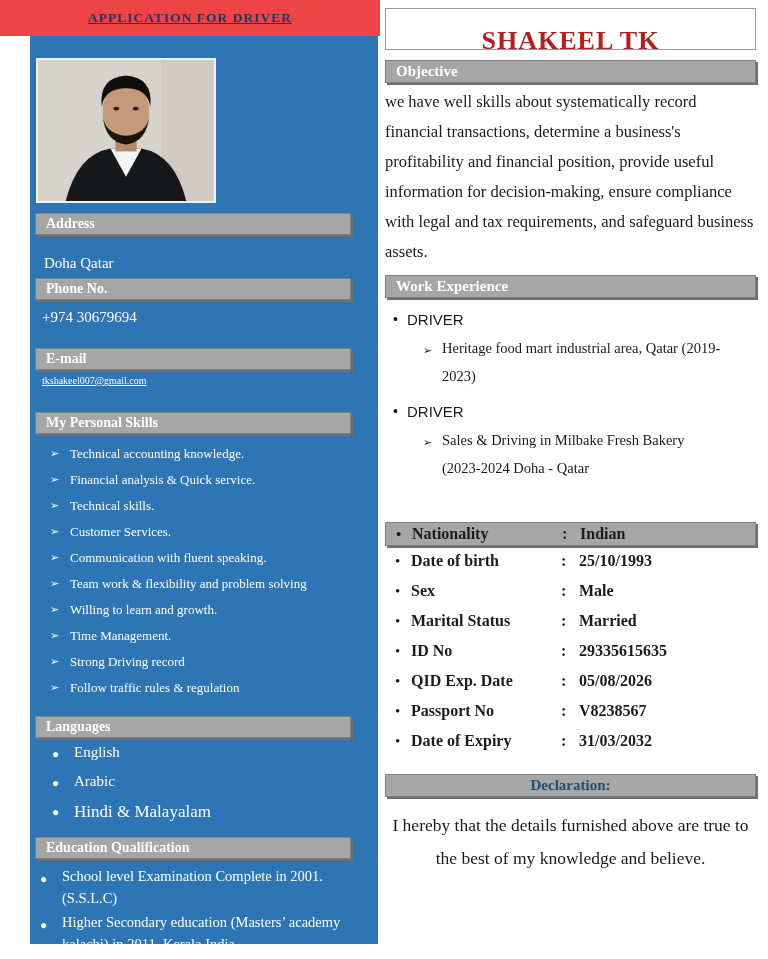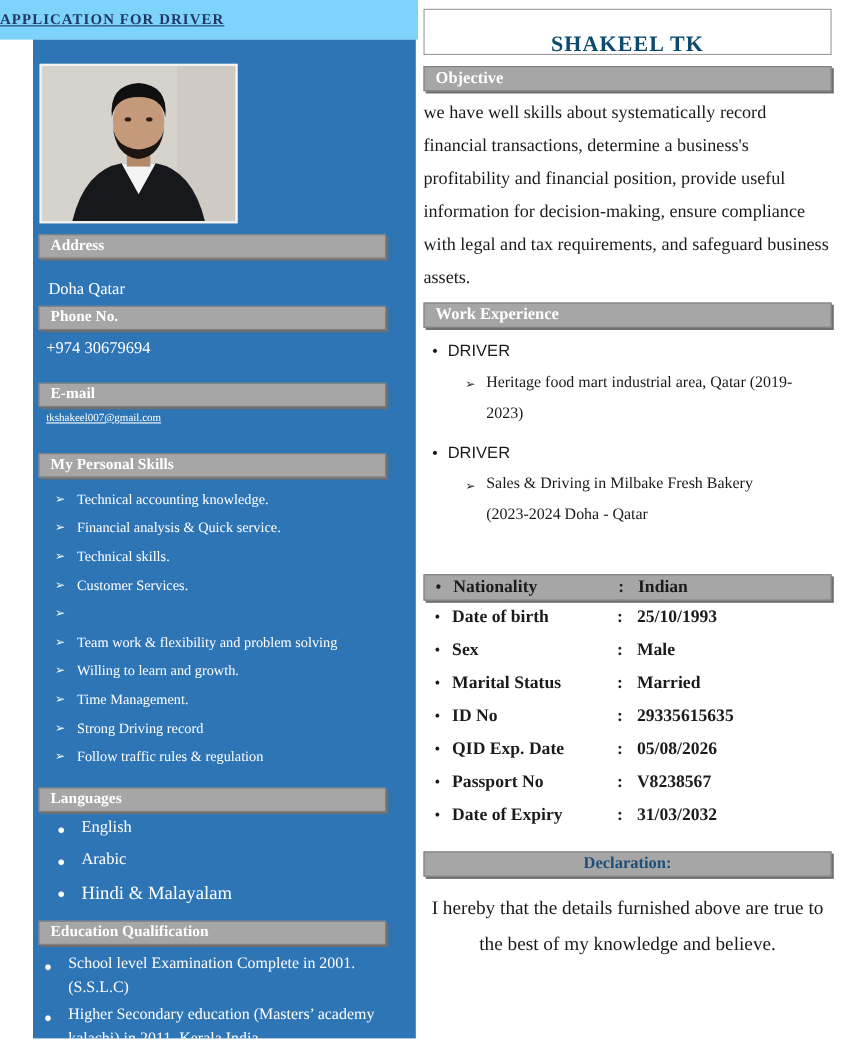--- a/index.html
+++ b/index.html
@@ -1,22 +1,22 @@
 <!DOCTYPE html>
 <html><head>
 <meta charset="utf-8">
 <style>
   * { margin:0; padding:0; box-sizing:border-box; }
   html,body { width:768px; height:959px; }
   body { font-family:"Liberation Serif", serif; background:#ffffff; position:relative; overflow:hidden; }
   .page { position:absolute; inset:0; background:#ffffff; }
 
   
-  .left-header { position:absolute; left:0; top:0; width:380px; height:36px; background:#7dd3fc;
-    display:flex; align-items:center; justify-content:flex-start; }
+  .left-header { position:absolute; left:0; top:0; width:380px; height:36px; background:#ef4444;
+    display:flex; align-items:center; justify-content:center; }
   .left-header span { font-weight:bold; color:#1f3864; text-decoration:underline; font-size:13.5px; letter-spacing:1px; }
 
   .blue-panel { position:absolute; left:30px; top:36px; width:348px; height:908px; background:#2e75b6; overflow:hidden; }
 
   .photo { margin:22px 0 0 6px; width:180px; height:145px; background:#d9d5cf; border:2px solid #f2f2f2; }
   .photo svg { display:block; width:100%; height:100%; }
 
   .gbar { background:#a6a6a6; border:1px solid #7f7f7f; box-shadow:2px 2px 0 #6f6f6f;
     padding:2px 10px; color:#ffffff; font-weight:bold; font-size:14px; }
   .lbar { margin:10px 0 0 5px; width:316px; }
@@ -36,21 +36,21 @@
   .langs li:nth-child(3) { font-size:17px; }
   .dots .db { width:22px; flex:0 0 22px; font-size:12px; padding-top:3px; }
   .edu { margin:6px 0 0 10px; }
   .edu li { font-size:14.5px; line-height:22px; margin-bottom:2px; }
 
   
   .right-col { position:absolute; left:385px; top:0; width:371px; }
 
   .name-box { margin-top:8px; height:42px; border:1px solid #9a9a9a; background:#fff;
     display:flex; align-items:center; justify-content:center; }
-  .name-box span { font-size:20px; font-weight:bold; color:#0c4a6e; letter-spacing:1px;margin-top:23px; }
+  .name-box span { font-size:26px; font-weight:bold; color:#b91c1c; letter-spacing:1px;margin-top:23px; }
 
   .rbar { margin-top:10px; font-size:15px; }
   .obj-text { margin-top:4px; font-size:16.5px; line-height:30px; color:#1a1a1a; }
 
   .work-bar { margin-top:8px; }
   .job { margin-top:10px; }
   .job-title { display:flex; align-items:center; font-family:"Liberation Sans", sans-serif; font-size:15px; color:#1a1a1a; height:22px; }
   .job-title .pb { width:22px; flex:0 0 22px; padding-left:8px; font-size:14px; }
   .job-sub { display:flex; margin:4px 0 0 38px; font-size:14.5px; line-height:28px; color:#1a1a1a; width:300px; }
   .job-sub .ab { width:19px; flex:0 0 19px; font-size:11px; padding-top:2px; }
@@ -122,20 +122,21 @@
       <li>
           <span class="ab">➢</span>
           <span>Technical skills.</span>
         </li>
       <li>
           <span class="ab">➢</span>
           <span>Customer Services.</span>
         </li>
       <li>
           <span class="ab">➢</span>
+          <span>Communication with fluent speaking.</span>
         </li>
       <li>
           <span class="ab">➢</span>
           <span>Team work &amp; flexibility and problem solving</span>
         </li>
       <li>
           <span class="ab">➢</span>
           <span>Willing to learn and growth.</span>
         </li>
       <li>

